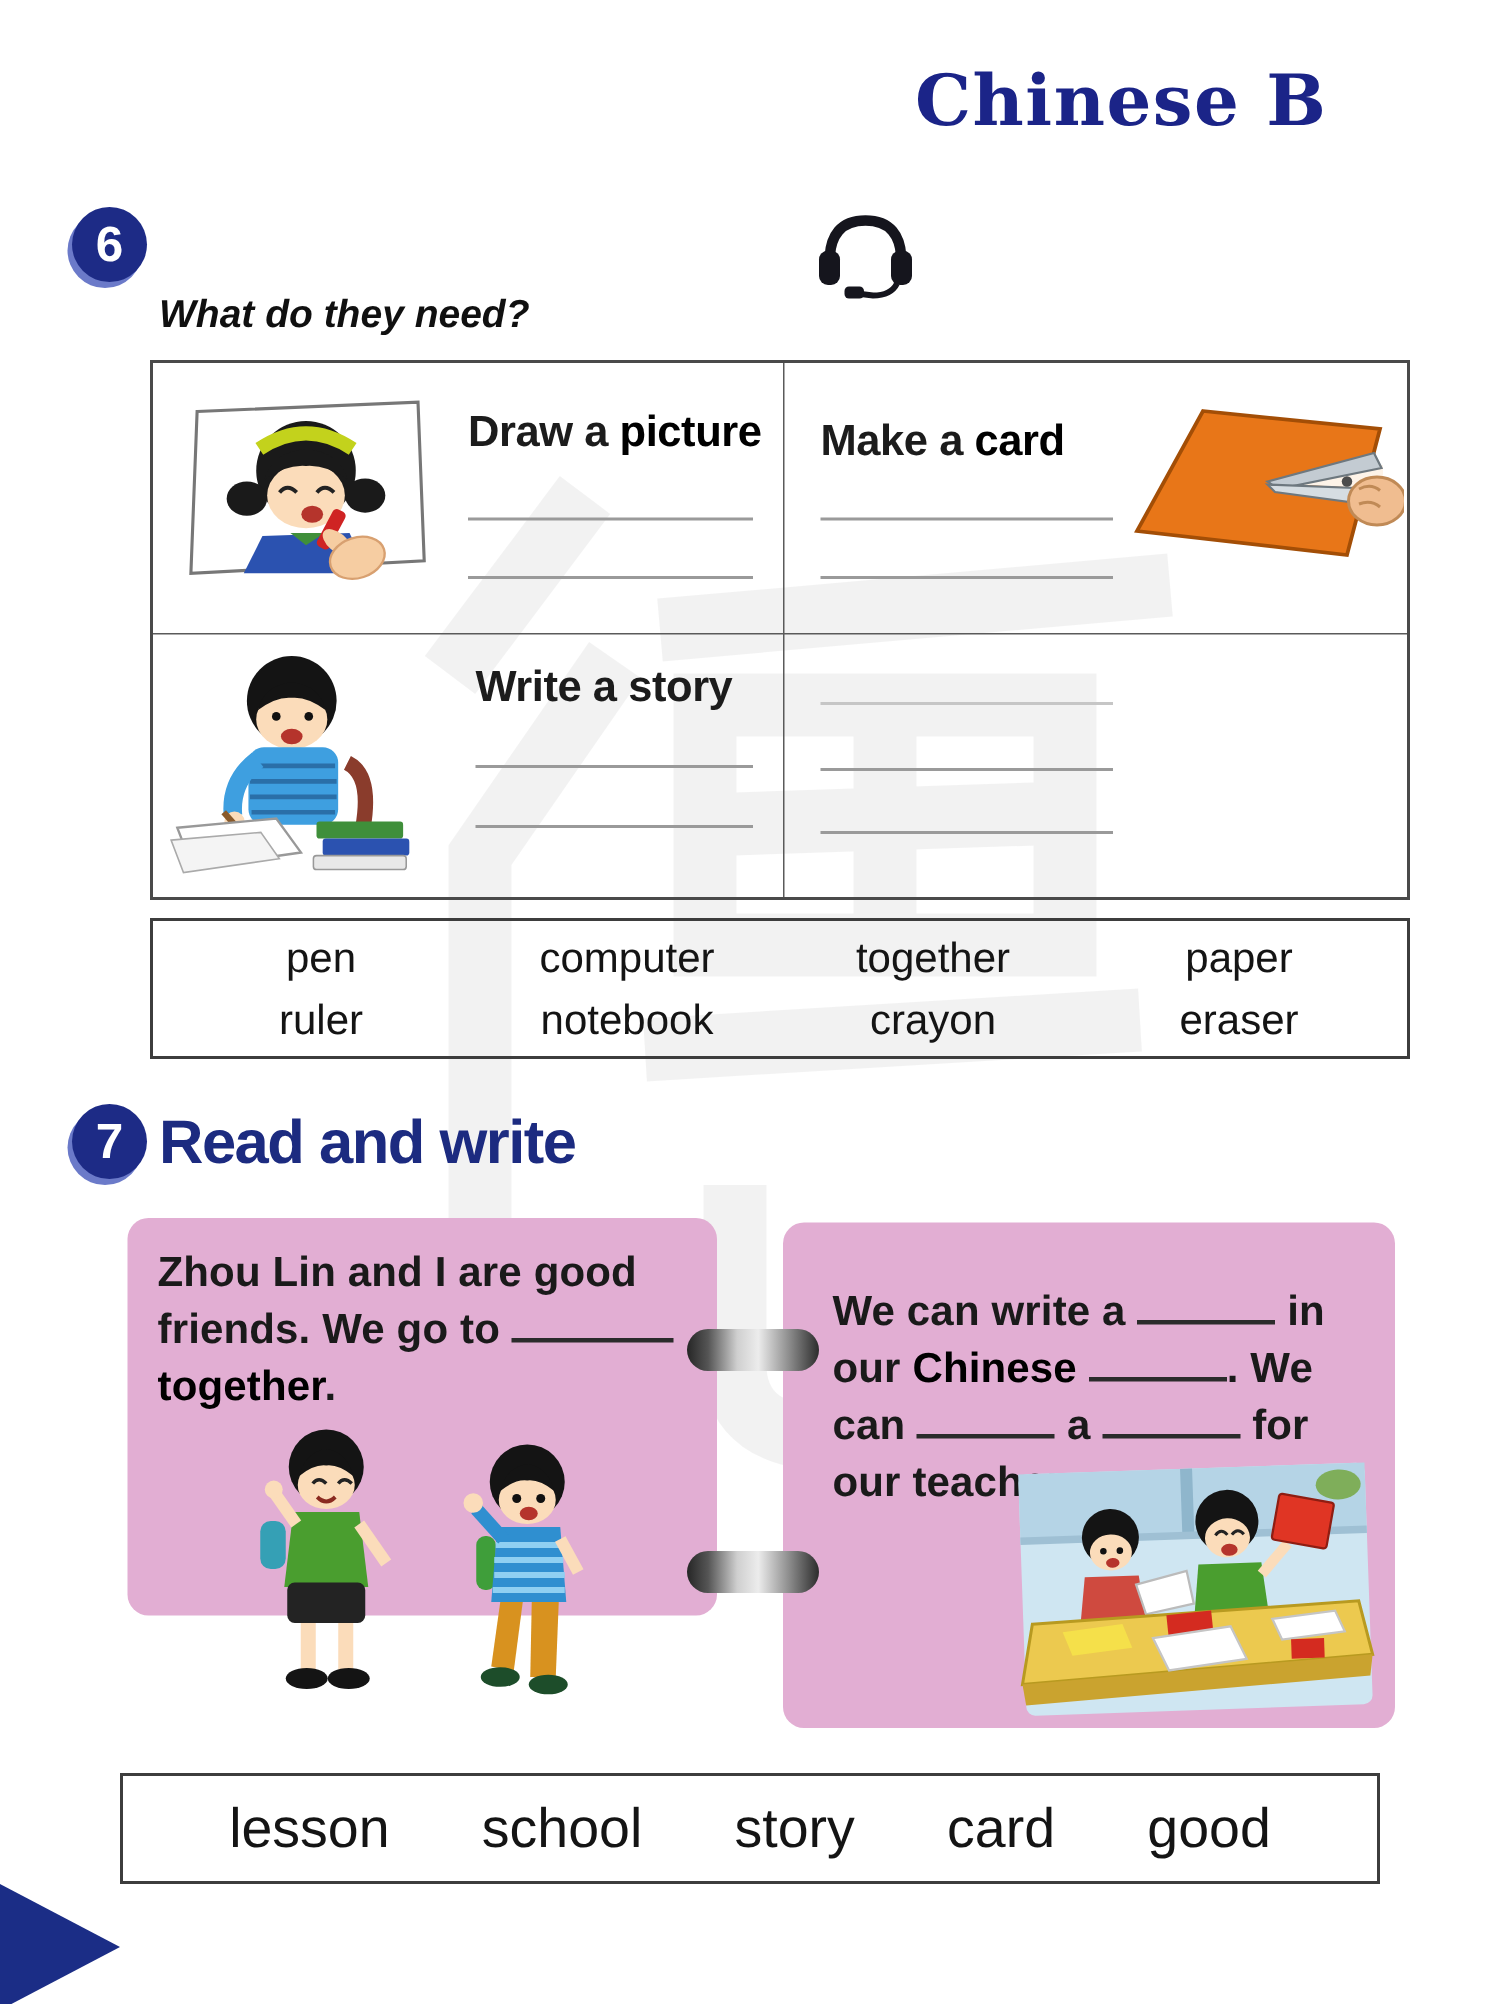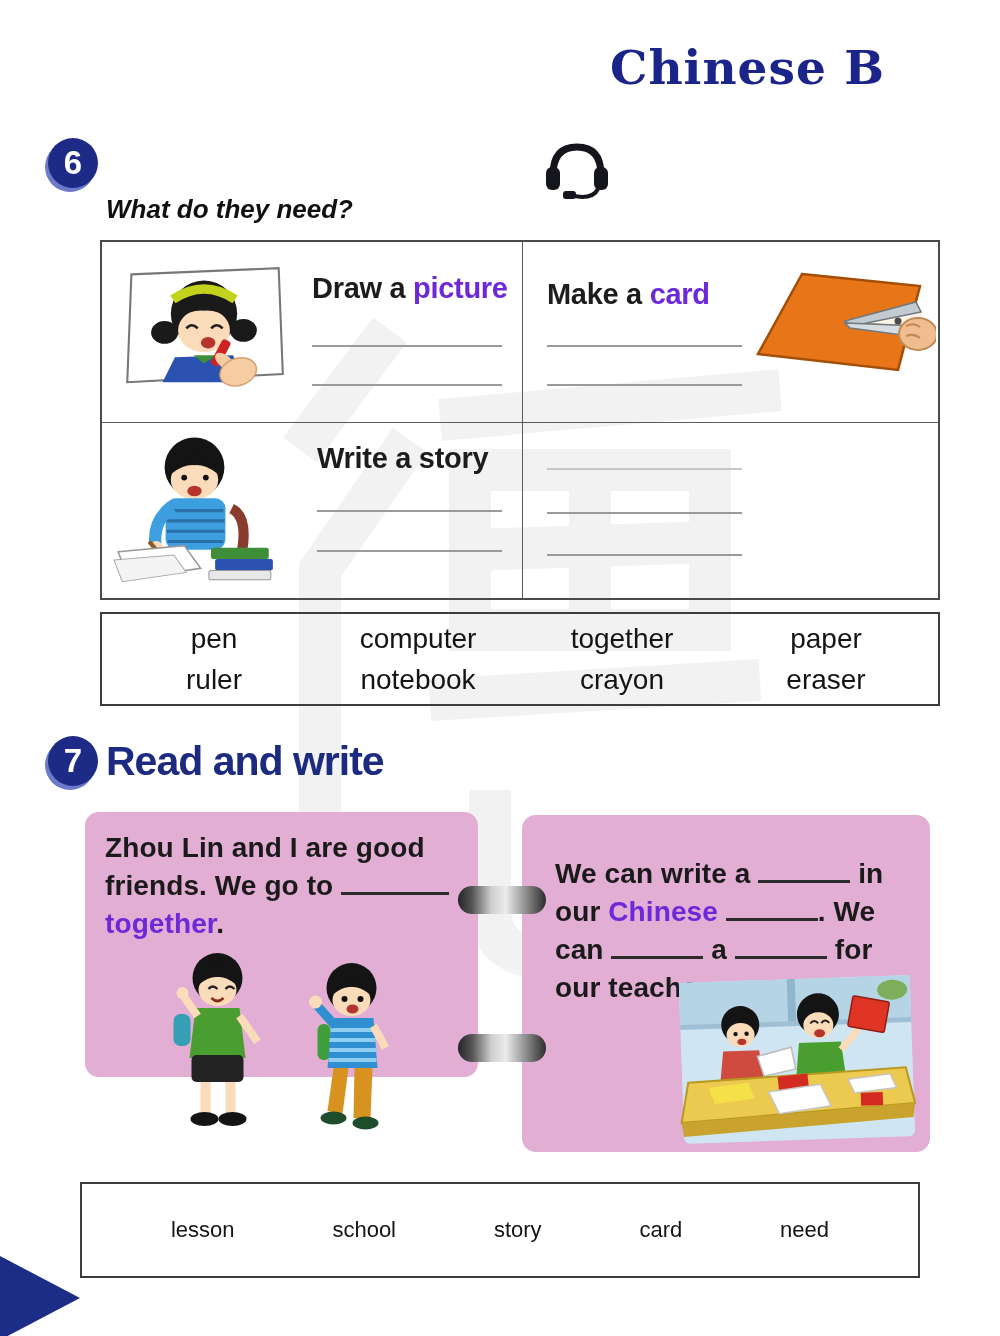--- a/index.html
+++ b/index.html
@@ -15,27 +15,27 @@
   
   .badge { position:absolute; width:50px; height:50px; border-radius:50%; background:#1d2b86; color:#fff; font-weight:bold; font-size:33px; display:flex; align-items:center; justify-content:center; box-shadow:-3px 4px 0 #6b7ac9; }
   .ex-title { position:absolute; font-weight:bold; font-size:41px; color:#1c2b80; letter-spacing:-1px; }
   .ex-sub { position:absolute; font-size:26px; font-style:italic; font-weight:bold; color:#101010; }
 
   
   .activity-table { position:absolute; left:100px; top:240px; width:840px; height:360px; border:2px solid #4a4a4a; }
   .vdiv { position:absolute; left:420px; top:0; width:1px; height:100%; background:#5a5a5a; }
   .hdiv { position:absolute; left:0; top:180px; width:100%; height:1px; background:#5a5a5a; }
   .cell-label { position:absolute; font-size:29px; color:#1c1c1c; font-weight:bold; letter-spacing:-0.3px; white-space:nowrap; }
-  .kw { color:#6d28d9; }
+  .kw { color:#000000; }
   .t-blank { position:absolute; height:0; border-bottom:2px solid #9a9a9a; }
   .t-blank.faint { border-bottom-color:#c6c6c6; }
 
   
   .word-bank-1 { position:absolute; left:100px; top:612px; width:840px; height:94px; border:2px solid #3d3d3d; display:grid; grid-template-columns:repeat(4,1fr); grid-template-rows:1fr 1fr; align-items:center; justify-items:center; font-size:28px; color:#141414; padding:4px 10px; }
-  .word-bank-2 { position:absolute; left:80px; top:1182px; width:840px; height:96px; border:2px solid #3d3d3d; display:flex; align-items:center; justify-content:space-around; font-size:22px; color:#141414; padding:0 40px; }
+  .word-bank-2 { position:absolute; left:80px; top:1182px; width:840px; height:74px; border:2px solid #3d3d3d; display:flex; align-items:center; justify-content:space-around; font-size:37px; color:#141414; padding:0 40px; }
 
   
   .note-card { position:absolute; top:812px; height:265px; background:#e2aed3; border-radius:14px; }
   .card-left { left:85px; width:393px; }
   .card-right { left:522px; width:408px; top:815px; height:337px; }
   .card-text { font-size:28px; font-weight:bold; color:#1a1a1a; line-height:38px; letter-spacing:0.1px; }
   .card-left .card-text { padding:17px 18px 0 20px; }
   .card-right .card-text { padding:16px 16px 0 33px;margin-top:24px; }
   .c-blank { display:inline-block; height:0.85em; border-bottom:3px solid #2b2b2b; }
   .ring { position:absolute; left:458px; width:88px; height:28px; border-radius:14px; background:linear-gradient(90deg,#262626 0%,#555 16%,#cfcfcf 38%,#ececec 54%,#8a8a8a 78%,#2c2c2c 100%); }
@@ -239,20 +239,20 @@
   </div>
 
   <div class="ring" style="top:886px;"></div>
   <div class="ring" style="top:1034px;"></div>
 
   <div class="word-bank-2">
     <span>lesson</span>
     <span>school</span>
     <span>story</span>
     <span>card</span>
-    <span>need</span>
+    <span>good</span>
   </div>
 
   <div class="page-arrow"></div>
   <div class="page-number">12</div>
   <div class="page-word">twelve</div>
 
 </div>
 
 </body></html>

